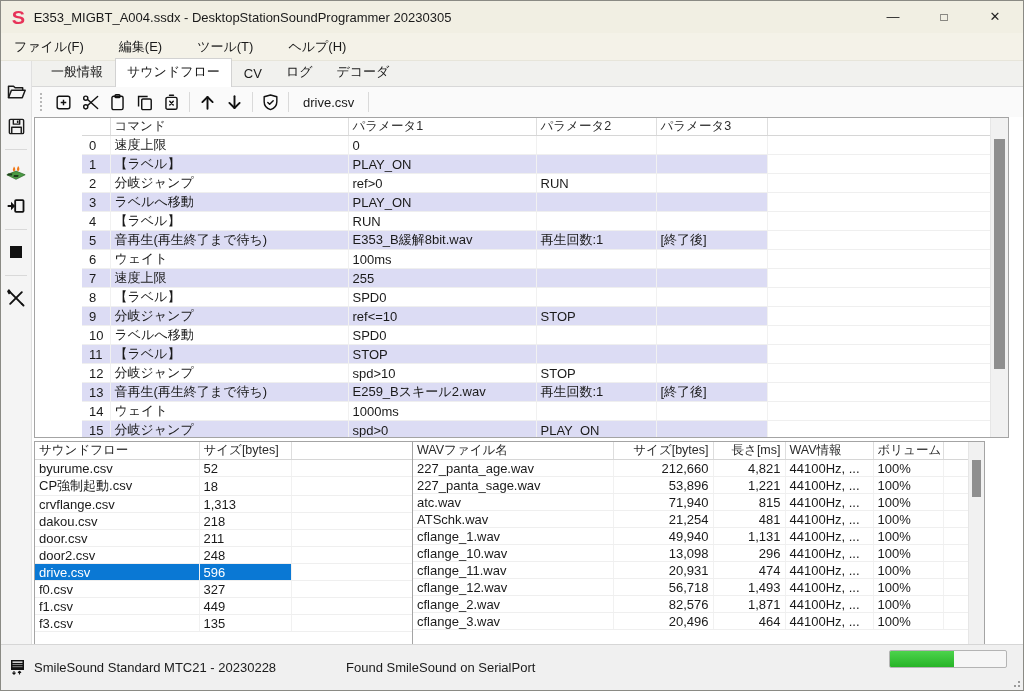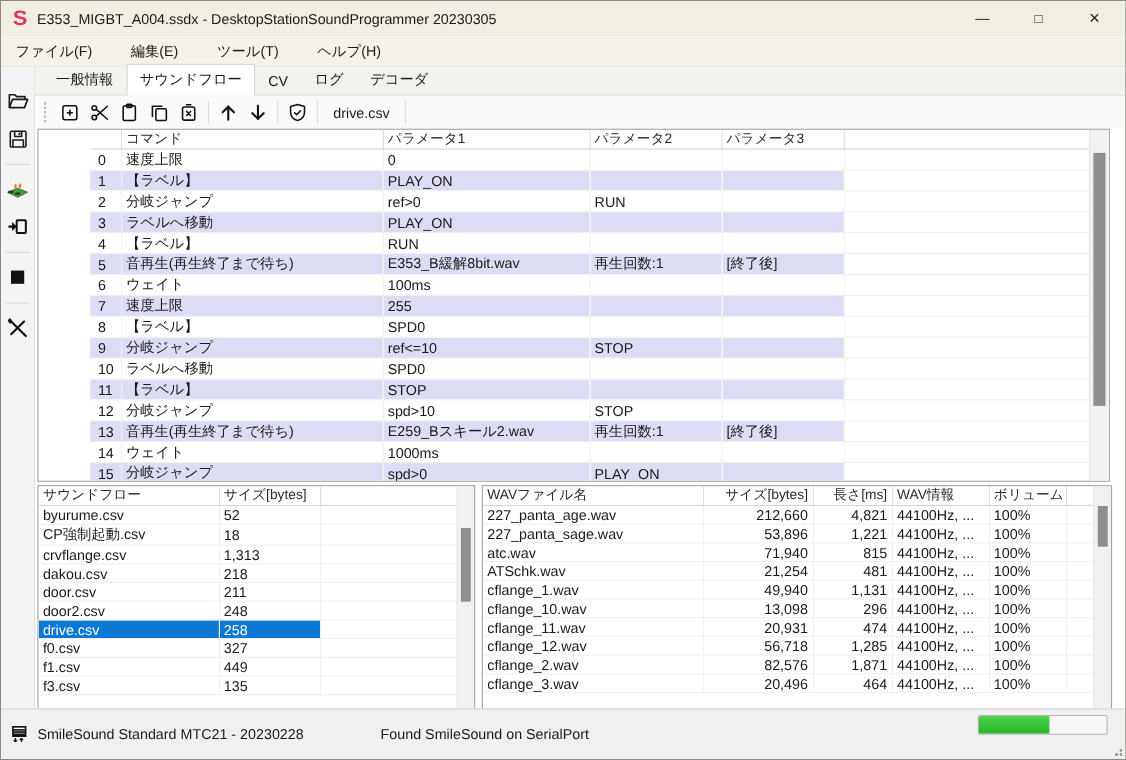--- a/index.html
+++ b/index.html
@@ -41,21 +41,21 @@
   table.grid th:last-child,table.grid td:last-child{border-right:none;}
   
   .main-panel{left:33px;top:116px;width:975px;height:321px;}
   .main-panel table{width:955px;margin-left:47px;}
   .main-panel td.idx{padding-left:7px;}
   .main-panel tbody tr:nth-child(even) td:not(.fill){background:#dcdcf4;}
   
   .flow-panel{left:33px;top:440px;width:398px;height:221px;}
   .flow-panel table{width:380px;}
   
-  .wav-panel{left:437px;top:440px;width:573px;height:221px;}
+  .wav-panel{left:411px;top:440px;width:573px;height:221px;}
   .wav-panel table{width:555px;}
   .wav-panel th.r,.wav-panel td.size,.wav-panel td.length{text-align:right;}
   tr.selected td:not(.fill){background:#0a78d4;color:#fff;}
   
   .vscroll{position:absolute;top:0;right:0;bottom:0;background:#f1f1f1;border-left:1px solid #e6e6e6;}
   .vscroll .thumb{position:absolute;left:3px;right:3px;background:#8f8f8f;}
   .main-panel .vscroll{width:18px;}
   .flow-panel .vscroll,.wav-panel .vscroll{width:16px;}
   
   .statusbar{position:absolute;left:0;bottom:0;width:100%;height:46px;background:#f0f0f0;border-top:1px solid #d6d6d6;display:flex;align-items:center;font-size:13px;}
@@ -433,21 +433,21 @@
             <td class="size">211</td>
             <td class="fill"></td>
           </tr>
           <tr>
             <td class="name">door2.csv</td>
             <td class="size">248</td>
             <td class="fill"></td>
           </tr>
           <tr class="selected">
             <td class="name">drive.csv</td>
-            <td class="size">258</td>
+            <td class="size">596</td>
             <td class="fill"></td>
           </tr>
           <tr>
             <td class="name">f0.csv</td>
             <td class="size">327</td>
             <td class="fill"></td>
           </tr>
           <tr>
             <td class="name">f1.csv</td>
             <td class="size">449</td>
@@ -538,21 +538,21 @@
             <td class="name">cflange_11.wav</td>
             <td class="size">20,931</td>
             <td class="length">474</td>
             <td class="info">44100Hz, ...</td>
             <td class="volume">100%</td>
             <td class="fill"></td>
           </tr>
           <tr>
             <td class="name">cflange_12.wav</td>
             <td class="size">56,718</td>
-            <td class="length">1,285</td>
+            <td class="length">1,493</td>
             <td class="info">44100Hz, ...</td>
             <td class="volume">100%</td>
             <td class="fill"></td>
           </tr>
           <tr>
             <td class="name">cflange_2.wav</td>
             <td class="size">82,576</td>
             <td class="length">1,871</td>
             <td class="info">44100Hz, ...</td>
             <td class="volume">100%</td>

